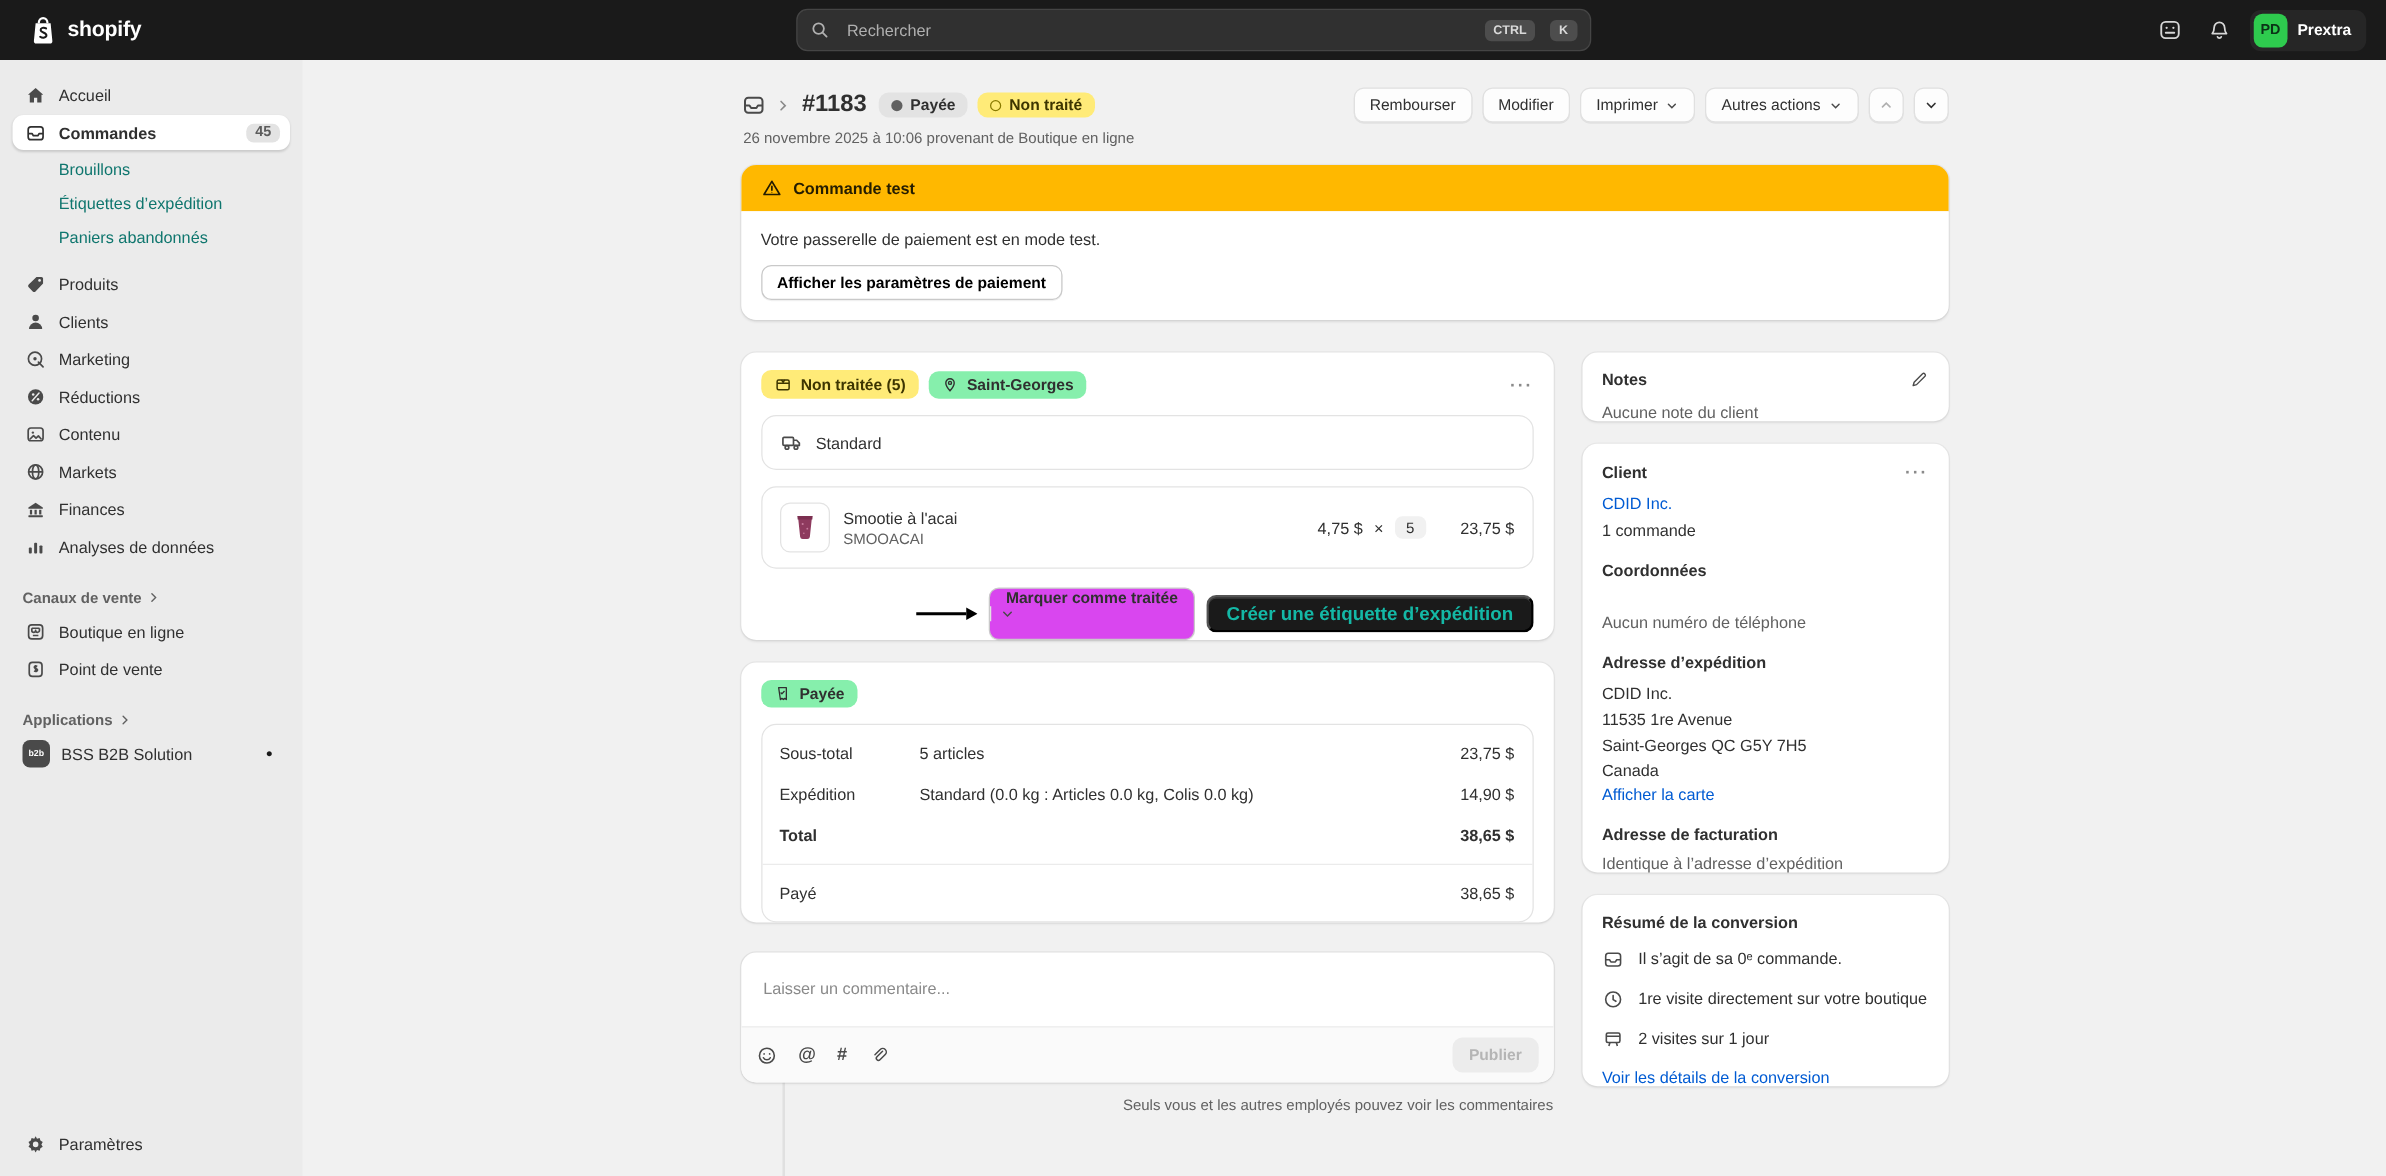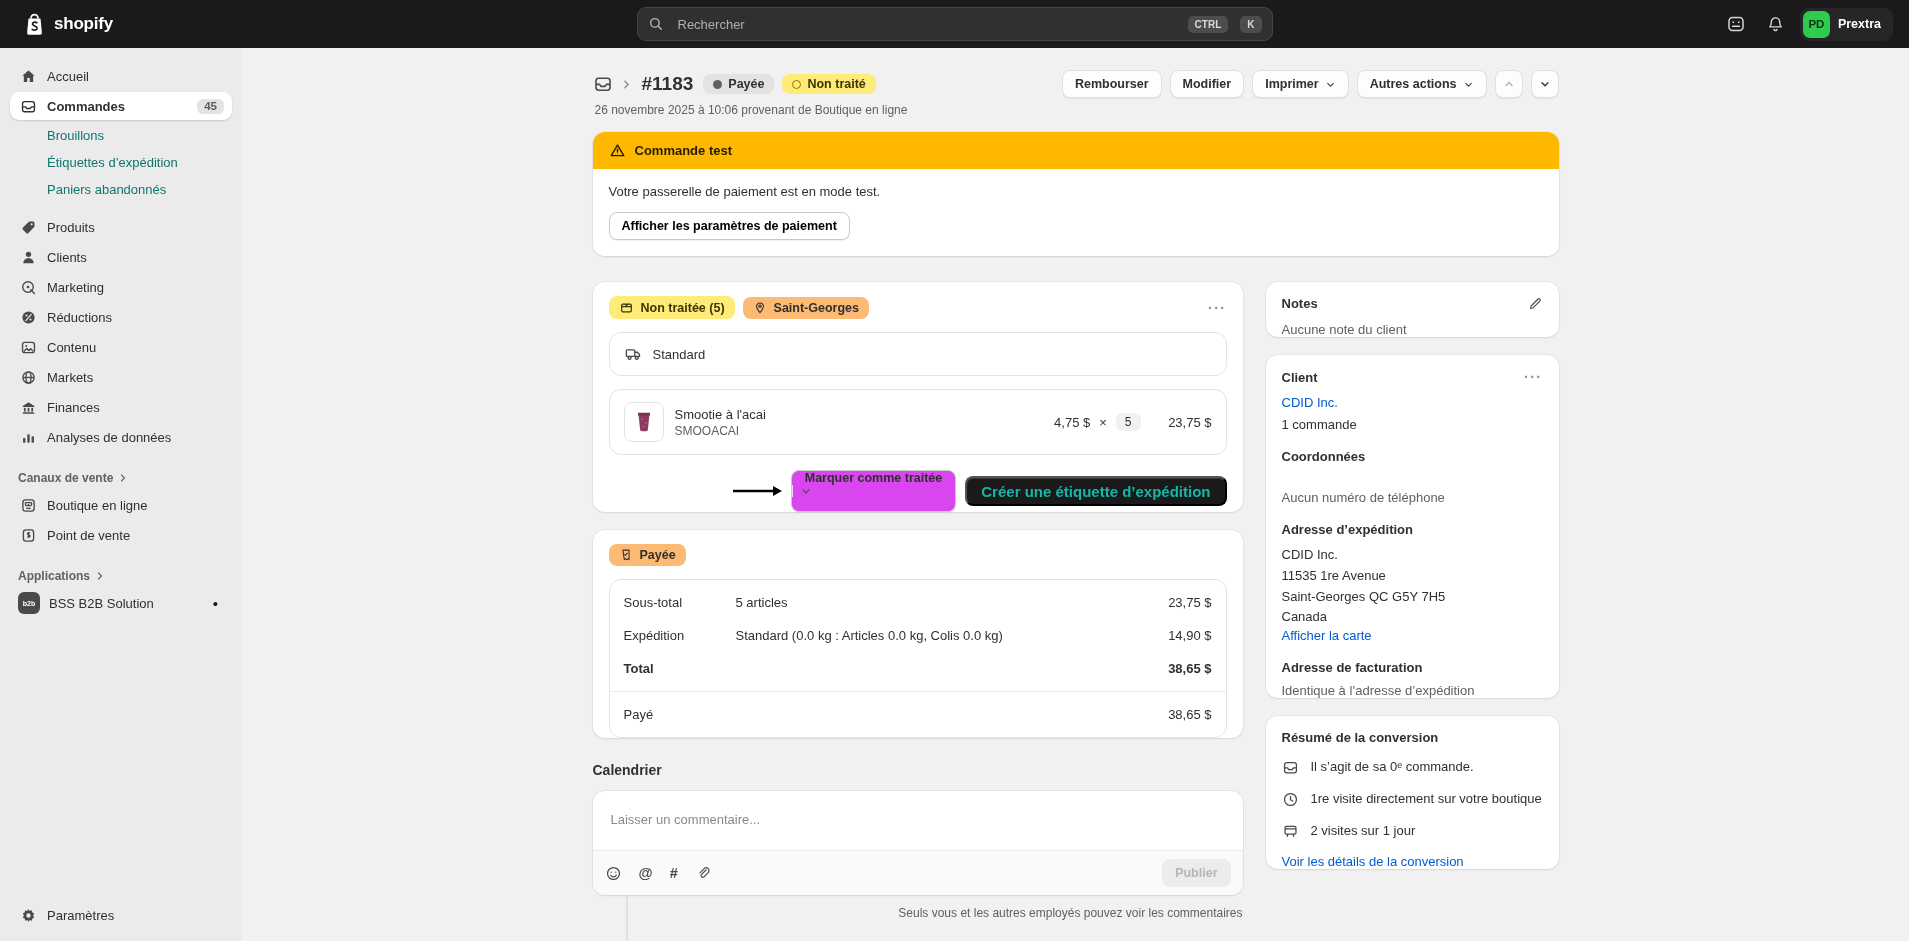--- a/index.html
+++ b/index.html
@@ -66,21 +66,21 @@
   .order-number { font-size:19px; font-weight:700; color:#303030; margin:0 2px; }
   .status-badge { display:inline-flex; align-items:center; gap:6px; border-radius:8px;
     padding:3px 10px; font-size:12.5px; font-weight:600; }
   .badge-paid-hdr { background:#e3e3e3; color:#303030; }
   .paid-dot { width:9px; height:9px; border-radius:50%; background:#616161; }
   .badge-unfulfilled-hdr { background:#ffeb78; color:#3d3500; }
   .open-circle { width:9px; height:9px; border-radius:50%; border:1.6px solid #8a7a00; }
   .header-actions { margin-left:auto; display:flex; gap:8px; align-items:center; }
   .btn { height:28px; padding:0 12px; border-radius:8px; background:#fdfdfd;
     border:1px solid #e0e0e0; box-shadow:0 1px 0 rgba(26,26,26,.07); font-size:12.5px;
-    font-weight:700; color:#303030; display:inline-flex; align-items:center; gap:6px; cursor:pointer; }
+    font-weight:400; color:#303030; display:inline-flex; align-items:center; gap:6px; cursor:pointer; }
   .icon-btn { width:28px; padding:0; justify-content:center; }
   .icon-btn.dim { color:#b0b0b0; }
   .date-line { margin:5px 0 0 2px; font-size:12px; color:#616161; }
 
   
   .banner { margin-top:15px; border-radius:12px; overflow:hidden;
     box-shadow:0 1px 2px rgba(26,26,26,.1), 0 0 0 1px rgba(26,26,26,.04); }
   .banner-head { background:#ffb800; padding:10px 16px; display:flex; gap:9px; align-items:center;
     font-weight:700; font-size:13px; color:#251d00; }
   .banner-body { background:#fff; padding:15px 16px 16px; font-size:13px; color:#303030; }
@@ -97,21 +97,21 @@
   .card + .card { margin-top:18px; }
   .card-pad { padding:14px 16px 0; }
   .card-h-row { display:flex; align-items:center; }
   .card-title { font-size:13px; font-weight:700; color:#303030; }
   .dots-menu { margin-left:auto; color:#8a8a8a; font-weight:700; letter-spacing:1.5px;
     font-size:14px; cursor:pointer; }
 
   
   .badge-yellow { display:inline-flex; align-items:center; gap:7px; background:#ffeb78;
     border-radius:8px; padding:4px 10px; font-size:12.5px; font-weight:700; color:#3d3500; }
-  .badge-gray { display:inline-flex; align-items:center; gap:7px; background:#fdba74;
+  .badge-gray { display:inline-flex; align-items:center; gap:7px; background:#86efac;
     border-radius:8px; padding:4px 10px; font-size:12.5px; font-weight:600; color:#303030; }
   .inner-box { border:1px solid #e3e3e3; border-radius:12px; padding:12px 14px; margin-top:13px;
     display:flex; align-items:center; gap:11px; font-size:13px; color:#303030; }
   .thumb { width:40px; height:40px; border-radius:8px; border:1px solid #e3e3e3; background:#fff;
     display:flex; align-items:center; justify-content:center; flex:none; }
   .prod-name { font-weight:500; }
   .prod-sku { font-size:12px; color:#616161; margin-top:2px; }
   .price-line { margin-left:auto; display:flex; align-items:center; gap:9px; }
   .qty-pill { background:#f1f1f1; border-radius:6px; padding:2px 9px; font-size:12px; }
   .line-total { width:62px; text-align:right; }
@@ -548,21 +548,20 @@
               <div class="pay-sep"></div>
               <div class="pay-row">
                 <span class="pay-label">Payé</span>
                 <span class="pay-mid"></span>
                 <span class="pay-amt">38,65 $</span>
               </div>
             </div>
           </div>
 
           <div class="timeline">
-            <div class="tl-title">Calendrier</div>
             <div class="composer">
               <div class="composer-input">
                 <input type="text" placeholder="Laisser un commentaire..." style="">
               </div>
               <div class="composer-bar">
                 <span class="cb-icon">
                   <svg width="17" height="17" viewBox="0 0 20 20" fill="none" stroke="currentColor" stroke-width="1.5" stroke-linecap="round">
                     <circle cx="10" cy="10" r="7"></circle>
                     <circle cx="7.4" cy="8.4" r="0.8" fill="currentColor" stroke="none"></circle>
                     <circle cx="12.6" cy="8.4" r="0.8" fill="currentColor" stroke="none"></circle>

